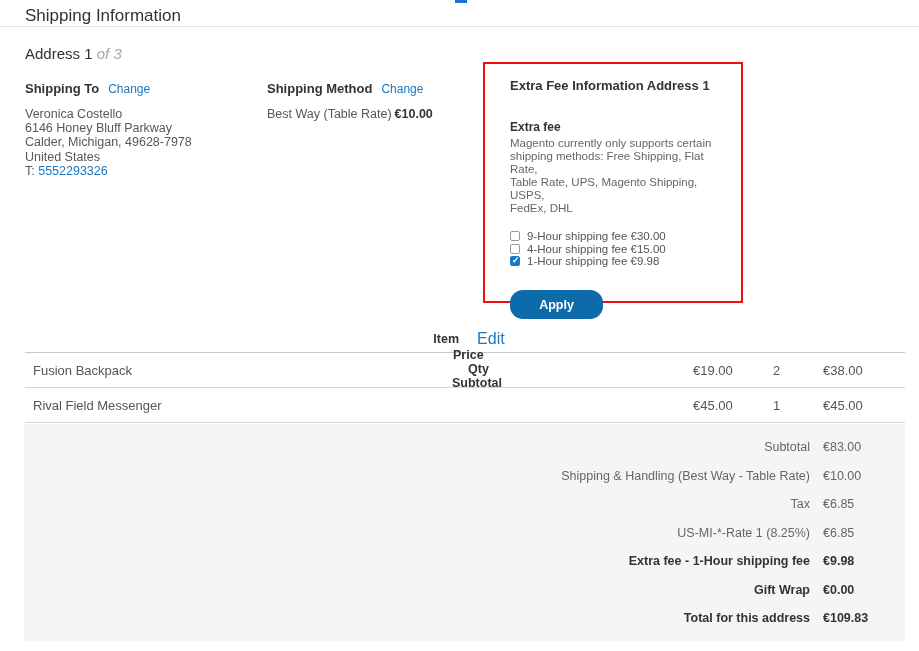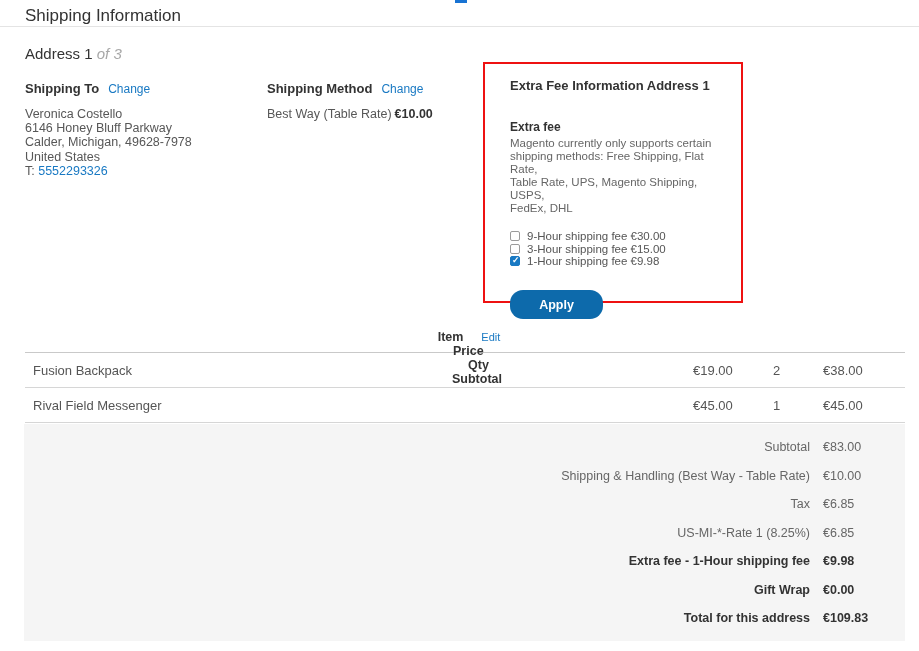--- a/index.html
+++ b/index.html
@@ -47,21 +47,21 @@
   
   .items-table { left:25px; top:330px; width:880px; }
   .t-row { display:flex; align-items:center; padding-left:8px; }
   .t-head { height:23px; border-bottom:1px solid #c9c9c9; font-size:12.5px; font-weight:700; color:#333;flex-direction:column; }
   .t-item-row { height:35px; border-bottom:1px solid #d6d6d6; font-size:13px; color:#555; }
   .col-name { flex:1; display:flex; align-items:center; }
   .col-price { width:80px; }
   .col-qty { width:50px; }
   .col-sub { width:82px; }
   .t-head .col-price, .t-head .col-qty, .t-head .col-sub { font-weight:700;padding-left:24px; }
-  .edit-link { font-size:11px; font-weight:400; color:#1979c3; margin-left:18px; cursor:pointer; text-decoration:none; }
+  .edit-link { font-size:16px; font-weight:400; color:#1979c3; margin-left:18px; cursor:pointer; text-decoration:none; }
 
   
   .totals-panel { left:24px; top:424px; width:881px; height:217px; background:#f5f5f5; padding-top:9px; }
   .tot-row { display:flex; align-items:center; height:28.5px; font-size:12.5px; color:#666; }
   .tot-label { width:786px; text-align:right; }
   .tot-value { margin-left:13px; }
   .tot-row.bold { font-weight:700; color:#333; }
 </style>
 </head>
 <body>
@@ -106,21 +106,21 @@
 shipping methods: Free Shipping, Flat Rate,
 Table Rate, UPS, Magento Shipping, USPS,
 FedEx, DHL</div>
     <div class="fee-options">
       <label class="fee-opt">
         <span class="cb"></span>
         <span>9-Hour shipping fee €30.00</span>
       </label>
       <label class="fee-opt">
         <span class="cb"></span>
-        <span>3-Hour shipping fee €15.00</span>
+        <span>4-Hour shipping fee €15.00</span>
       </label>
       <label class="fee-opt">
         <span class="cb checked"></span>
         <span>1-Hour shipping fee €9.98</span>
       </label>
     </div>
     <button class="apply-btn">Apply</button>
   </div>
 </div>
 

